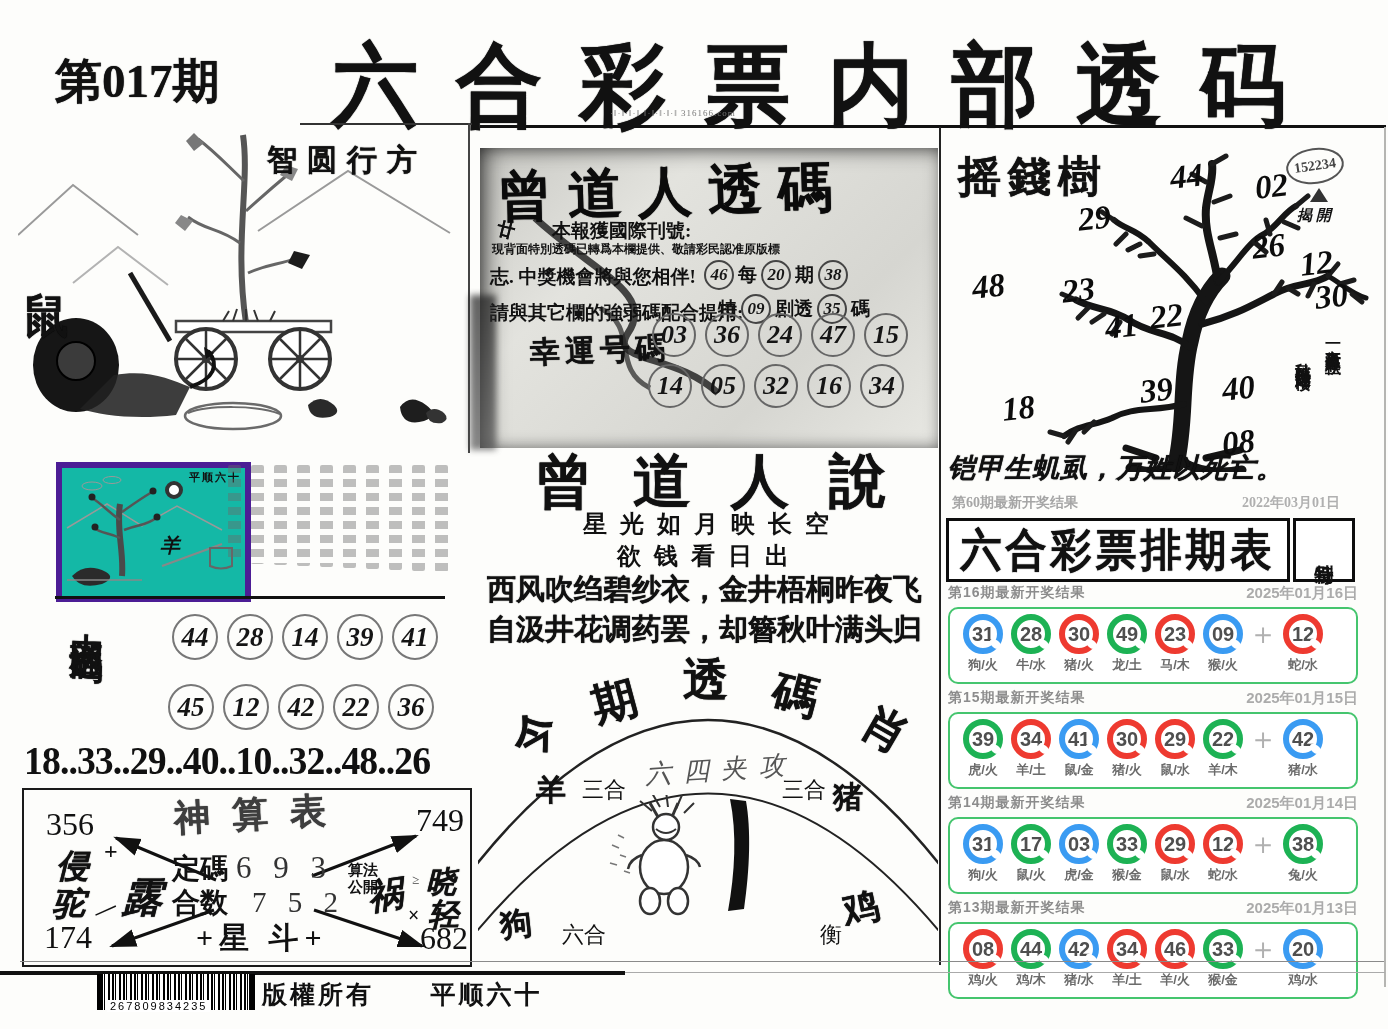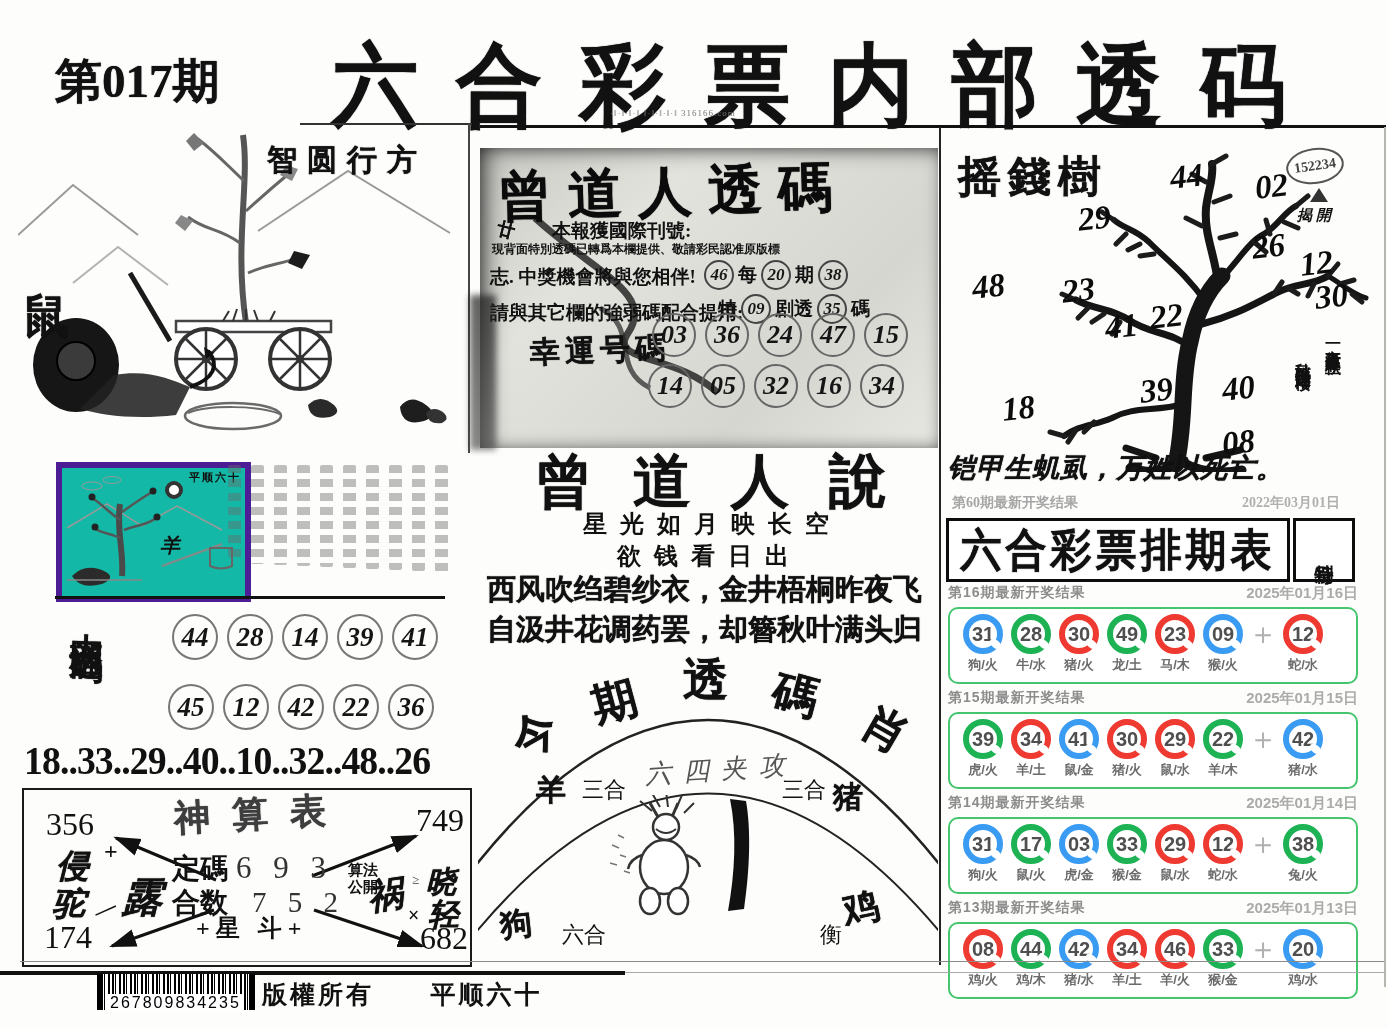--- a/index.html
+++ b/index.html
@@ -51,21 +51,21 @@
 
   
   .smudge-col{width:13px;margin-right:10px;display:inline-block;vertical-align:top;
       background:repeating-linear-gradient(#6a6a6a 0 8px,transparent 8px 14px);
       opacity:.42;filter:blur(.6px);border-radius:2px;}
 
   .barcode{position:absolute;left:97px;top:974px;width:148px;height:36px;
       background:repeating-linear-gradient(90deg,#000 0 2px,#fff 2px 3px,#000 3px 4px,#fff 4px 7px,#000 7px 9px,#fff 9px 11px);
       border-left:4px solid #000;border-right:6px solid #000;}
   .barcode .digits{position:absolute;left:6px;bottom:-2px;background:#fff;padding:0 3px;
-      font-family:"Liberation Sans","DejaVu Sans",sans-serif;font-size:16px;letter-spacing:2px;color:#000;}
+      font-family:"Liberation Sans","DejaVu Sans",sans-serif;font-size:11px;letter-spacing:2px;color:#000;}
 </style>
 </head>
 <body>
 
 <div id="page">
 
   <div class="abs calli" style="left:55px;top:50px;font-size:47px;">第017期</div>
   <div class="abs calli" style="left:332px;top:26px;font-size:86px;letter-spacing:38px;white-space:nowrap;transform:scaleY(1.04);transform-origin:left top;">六合彩票内部透码</div>
   <div class="abs" style="left:610px;top:108px;font-size:9px;color:#777;letter-spacing:1px;">·‖·‖·‖·‖·‖·‖·‖·‖·‖ 316166.com</div>
   <div class="hline" style="left:480px;top:125px;width:906px;height:3px;"></div>
@@ -163,21 +163,21 @@
     <div class="abs calli" style="left:98px;top:80px;font-size:40px;font-style:italic;">露</div>
     <div class="abs" style="left:70px;top:106px;font-size:22px;font-weight:900;transform:rotate(-24deg);">—</div>
     <div class="abs" style="left:148px;top:60px;font-size:28px;font-weight:900;">定碼</div>
     <div class="abs" style="left:212px;top:60px;font-size:31px;letter-spacing:7px;color:#333;">6 9 3</div>
     <div class="abs" style="left:148px;top:94px;font-size:28px;font-weight:900;">合数</div>
     <div class="abs" style="left:228px;top:96px;font-size:29px;letter-spacing:7px;color:#333;">7 5 2</div>
     <div class="abs" style="left:324px;top:72px;font-size:15px;font-weight:900;line-height:17px;">
       <div>算法</div>
       <div>公開</div>
     </div>
-    <div class="abs" style="left:172px;top:122px;font-size:24px;font-weight:900;letter-spacing:6px;">+星 斗+</div>
+    <div class="abs" style="left:172px;top:128px;font-size:30px;font-weight:900;letter-spacing:6px;">+星 斗+</div>
     <div class="abs calli" style="left:344px;top:82px;font-size:35px;font-style:italic;transform:rotate(-8deg);">祸</div>
     <div class="abs" style="left:388px;top:82px;font-size:13px;color:#444;">≥</div>
     <div class="abs calli" style="left:402px;top:72px;font-size:30px;font-style:italic;">晓</div>
     <div class="abs" style="left:384px;top:114px;font-size:20px;font-weight:700;">×</div>
     <div class="abs calli" style="left:404px;top:104px;font-size:31px;font-style:italic;">轻</div>
   </div>
 
   <div class="abs scan-box" style="left:480px;top:148px;width:458px;height:300px;">
     <svg class="abs" style="left:0;top:40px;" width="300" height="240">
       <path d="M55 30 C115 85 175 105 148 145 C128 175 195 165 238 205" stroke="#1c1c1c" stroke-width="7" fill="none" opacity=".8"></path>

